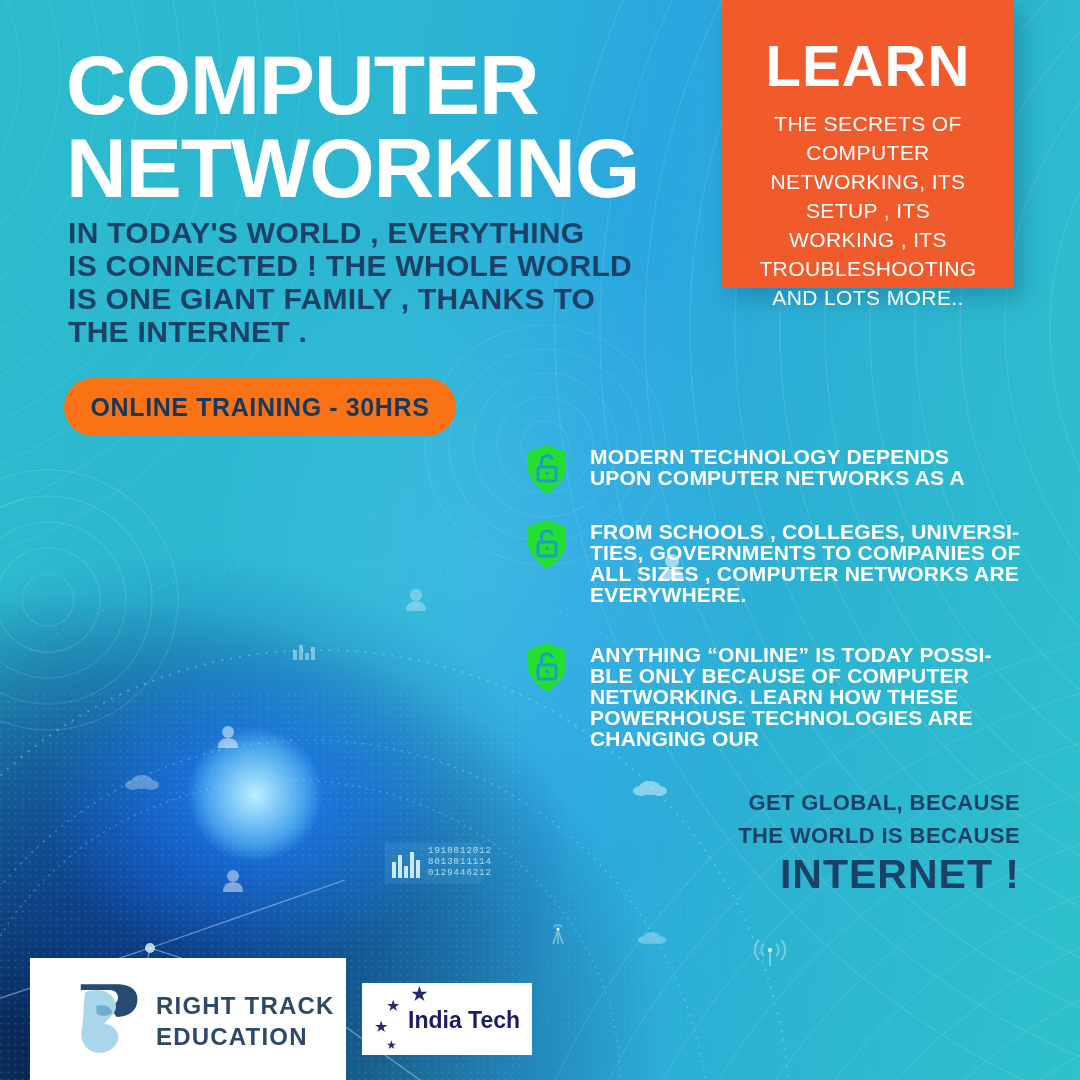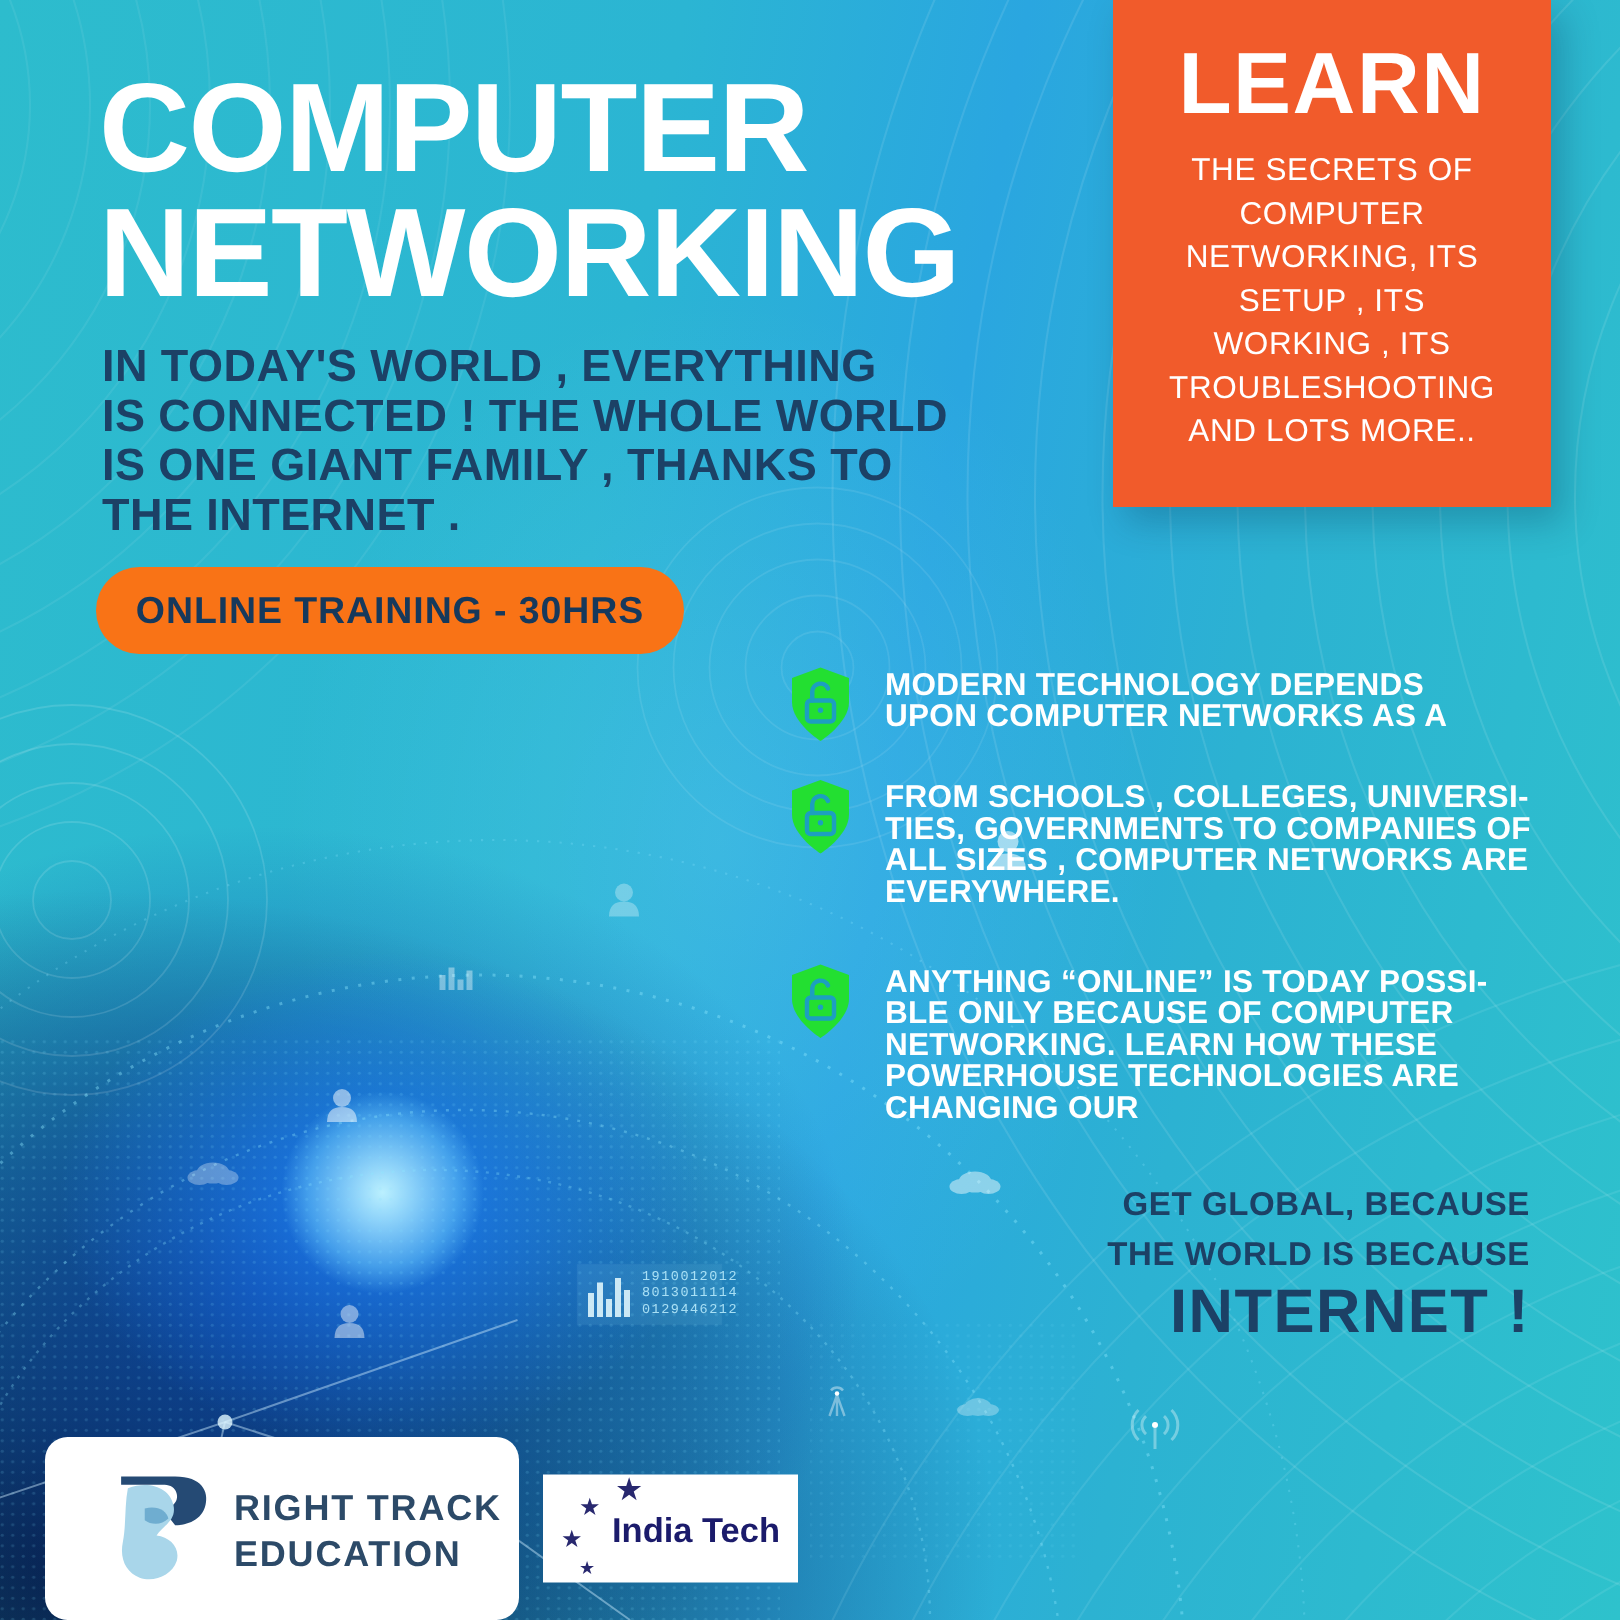--- a/index.html
+++ b/index.html
@@ -14,51 +14,51 @@
       radial-gradient(ellipse 560px 430px at 170px 860px, rgba(10,60,160,0.80), rgba(10,60,160,0) 72%),
       radial-gradient(ellipse 840px 620px at 60px 1040px, rgba(4,14,46,0.95), rgba(4,14,46,0) 72%),
       radial-gradient(ellipse 420px 520px at 480px 560px, rgba(130,230,255,0.20), rgba(130,230,255,0) 70%),
       linear-gradient(100deg, #2dbccd 0%, #2bb5d3 36%, #2aa6e0 54%, #2cb2d2 72%, #2ec2cc 100%);
   }
   svg.decor { position:absolute; inset:0; pointer-events:none; }
 
   .title { position:absolute; left:66px; top:44px; color:#ffffff;
     font-size:84px; font-weight:800; line-height:0.99; letter-spacing:-1px;
     white-space:pre-line; }
-  .intro { position:absolute; left:68px; top:228px; color:#1c4166;
+  .intro { position:absolute; left:68px; top:216px; color:#1c4166;
     font-size:30px; font-weight:700; line-height:33px; letter-spacing:0.3px;
     white-space:pre-line; width:620px; }
 
   .pill { position:absolute; left:64px; top:378px; width:392px; height:58px;
     background:#f97316; border-radius:30px; display:flex; align-items:center;
     justify-content:center; }
   .pill span { color:#16395c; font-size:25px; font-weight:800; letter-spacing:0.6px; }
 
-  .learn-box { position:absolute; left:722px; top:0; width:292px; height:338px;
+  .learn-box { position:absolute; left:722px; top:0; width:292px; height:288px;
     background:#f15b2b; box-shadow:8px 10px 22px rgba(0,40,70,0.25);
-    text-align:center; padding-top:22px;margin-left:20px; }
+    text-align:center; padding-top:32px; }
   .learn-box h2 { color:#ffffff; font-size:58px; font-weight:800; letter-spacing:1px; }
   .learn-box p { margin-top:10px; color:#ffffff; font-size:21px; font-weight:400;
     line-height:29px; letter-spacing:0.4px; white-space:pre-line; }
 
   .feature { position:absolute; display:flex; gap:20px; align-items:flex-start; left:524px; width:520px; }
   .feature .shield { flex:0 0 46px; margin-top:-3px; }
   .feature p { color:#ffffff; font-size:21px; font-weight:700; line-height:21px;
     letter-spacing:0.2px; white-space:pre-line; }
   .f1 { top:446px; } .f2 { top:521px; } .f3 { top:644px; }
 
   .outro { position:absolute; right:60px; top:786px; text-align:right; color:#1c4166; }
   .outro .o-line { display:block; font-size:22px; font-weight:800; line-height:33px; letter-spacing:0.4px; }
   .outro .o-big { display:block; font-size:41px; font-weight:800; line-height:44px; letter-spacing:1px; }
 
   .bg-numbers { position:absolute; left:428px; top:846px; color:rgba(190,240,255,0.85);
     font-size:9px; line-height:11px; letter-spacing:1px; white-space:pre-line;
     font-family:"Liberation Mono", monospace; }
 
-  .logo-card-1 { position:absolute; left:30px; top:958px; width:316px; height:122px; background:#ffffff;border-radius:15px; }
+  .logo-card-1 { position:absolute; left:30px; top:958px; width:316px; height:122px; background:#ffffff; }
   .rt-text { position:absolute; left:126px; top:32px; color:#2c4a68;
     font-size:24px; font-weight:600; line-height:31px; letter-spacing:1.2px; white-space:pre-line; }
   .eagle { position:absolute; left:44px; top:20px; }
 
   .logo-card-2 { position:absolute; left:362px; top:983px; width:170px; height:72px; background:#ffffff; }
   .it-star { position:absolute; color:#28286f; line-height:1; }
   .s1 { left:48px; top:0px;  font-size:21px; }
   .s2 { left:24px; top:15px; font-size:16px; }
   .s3 { left:12px; top:36px; font-size:16px; }
   .s4 { left:24px; top:56px; font-size:12px; }

